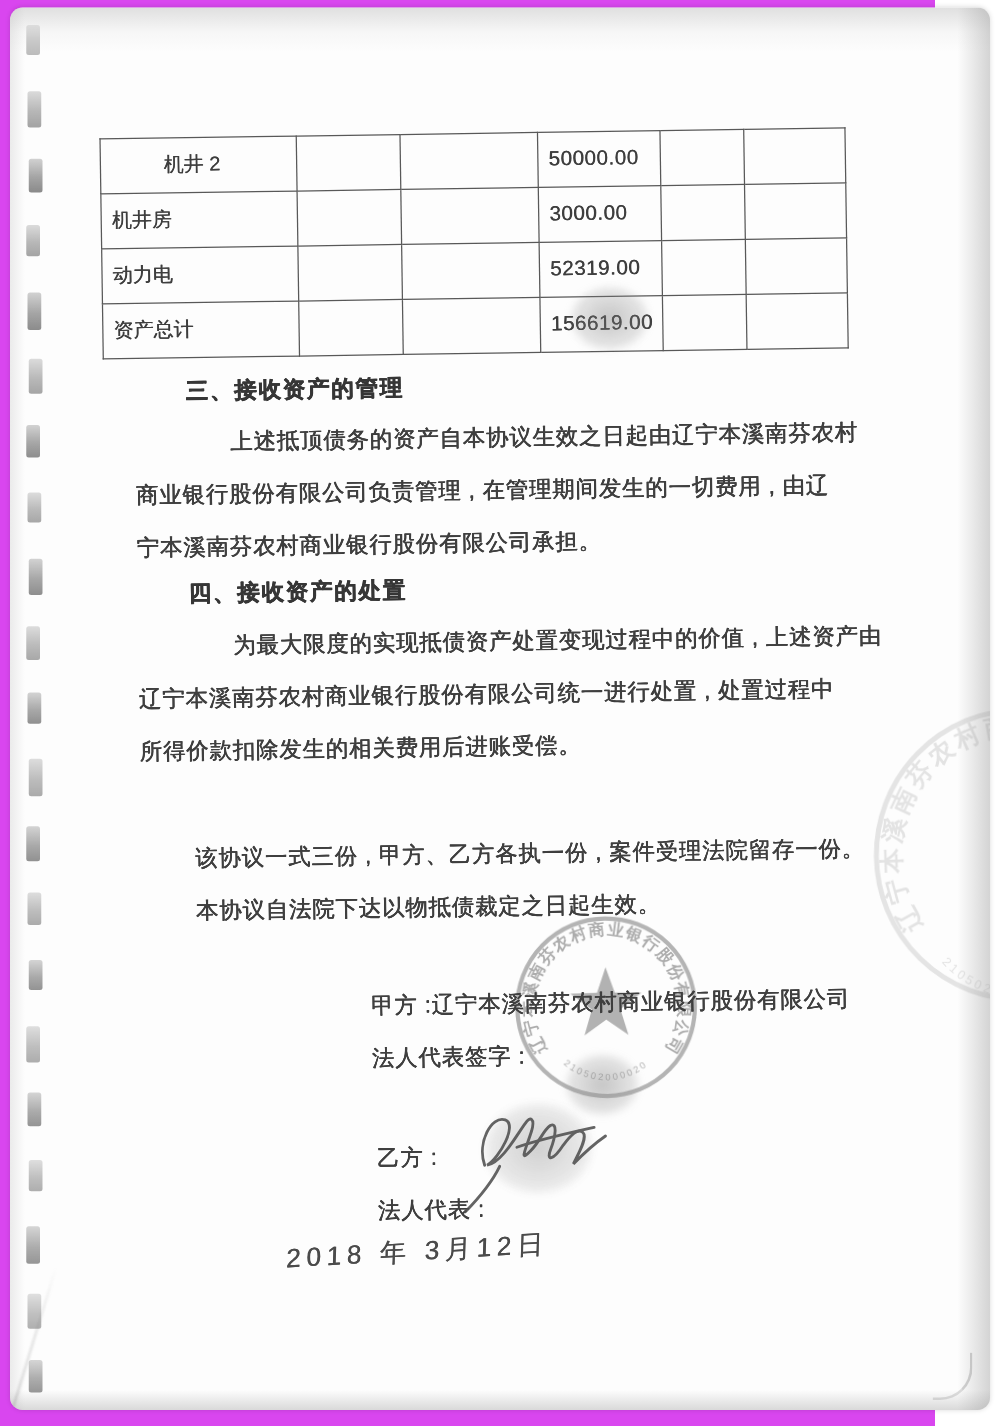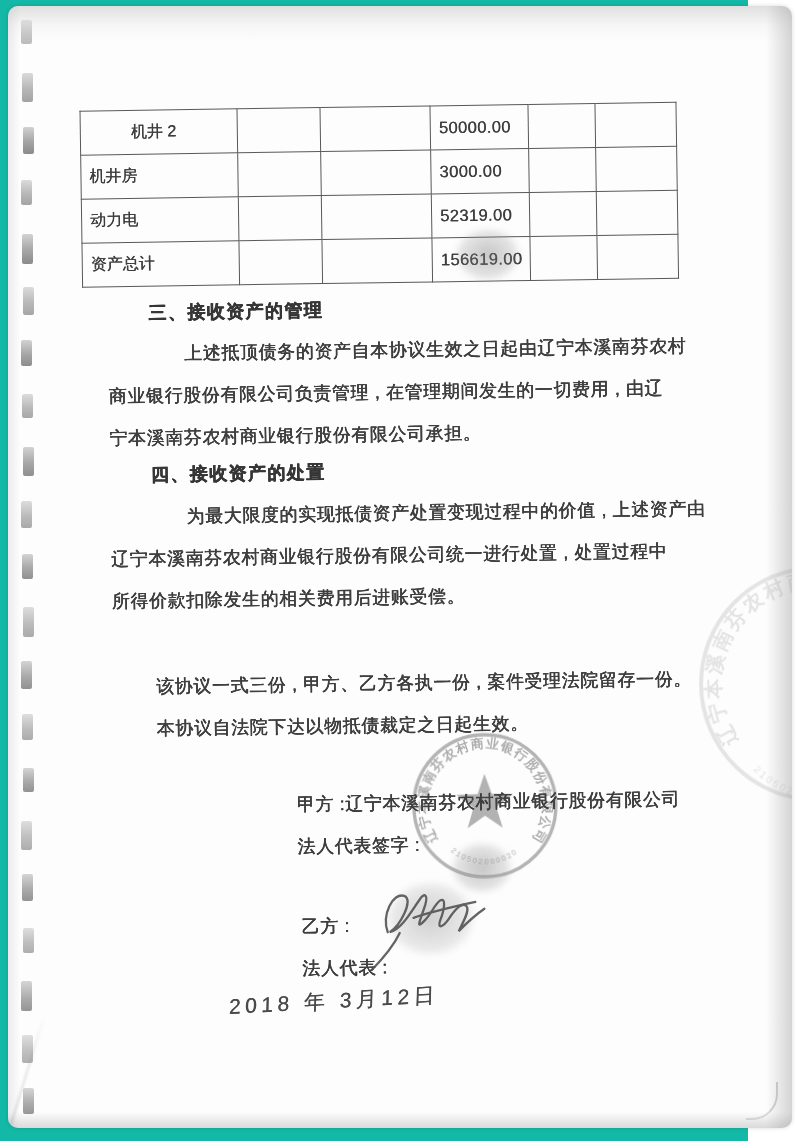--- a/index.html
+++ b/index.html
@@ -1,17 +1,17 @@
 <!DOCTYPE html>
 <html><head>
 <meta charset="utf-8">
 <style>
   html,body{margin:0;padding:0;}
   body{width:800px;height:1141px;overflow:hidden;font-family:"Liberation Sans",sans-serif;}
-  .screenshot{position:relative;width:748px;height:1141px;background:#14b8a6;}
+  .screenshot{position:relative;width:748px;height:1141px;background:#d946ef;}
   .page{position:absolute;left:8px;top:6px;width:784px;height:1122px;background:#fdfdfd;
         border-radius:10px;overflow:hidden;box-shadow:0 0 4px rgba(0,0,0,.15);}
   .edge{position:absolute;pointer-events:none;}
   .edge-top{left:0;top:0;width:100%;height:36px;background:linear-gradient(to bottom,rgba(175,175,175,.38),rgba(200,200,200,.12) 55%,transparent);}
   .edge-right{right:0;top:0;width:26px;height:100%;background:linear-gradient(to right,transparent,rgba(150,150,150,.40));}
   .edge-bottom{left:0;bottom:0;width:100%;height:16px;background:linear-gradient(to bottom,transparent,rgba(150,150,150,.35));}
   .edge-left{left:0;top:0;width:12px;height:100%;background:linear-gradient(to right,rgba(170,170,170,.22),transparent);}
   .binding{position:absolute;left:0;top:0;width:50px;height:100%;}
   .bmark{position:absolute;width:11px;border-radius:2px;filter:blur(.4px);
          background:linear-gradient(to bottom,#c6c6c6,#8d8d8d 55%,#6c6c6c);}

